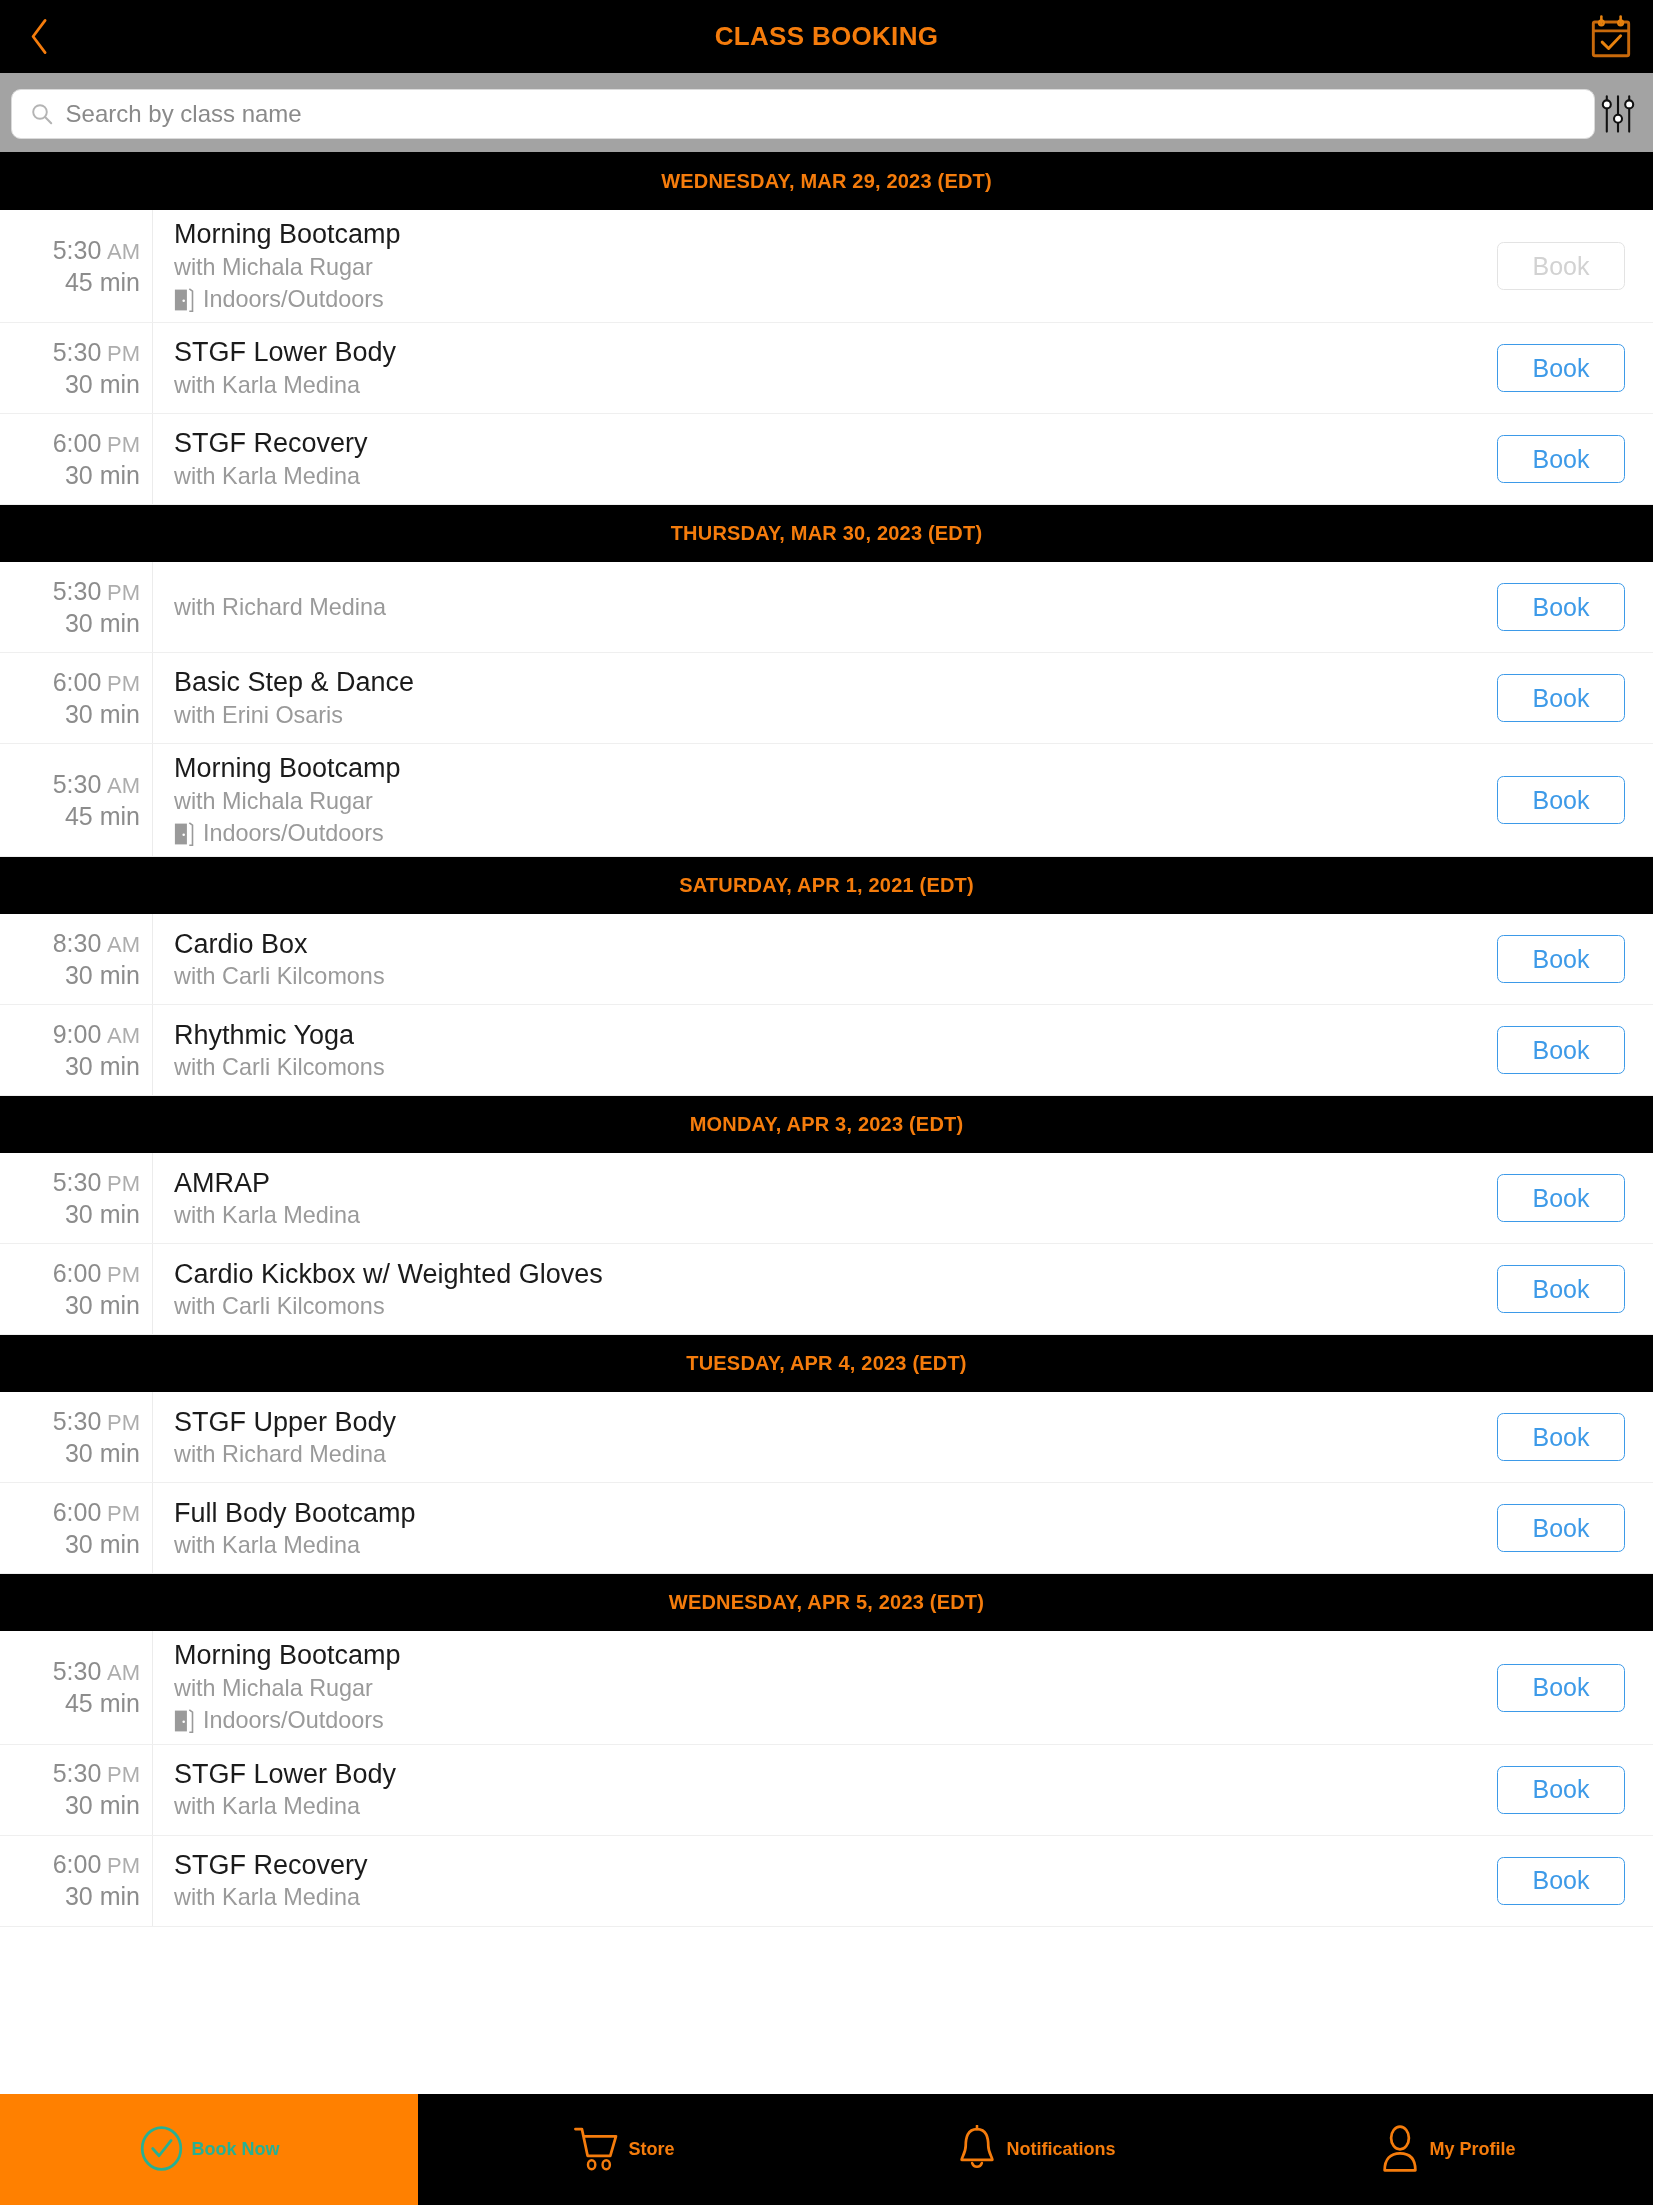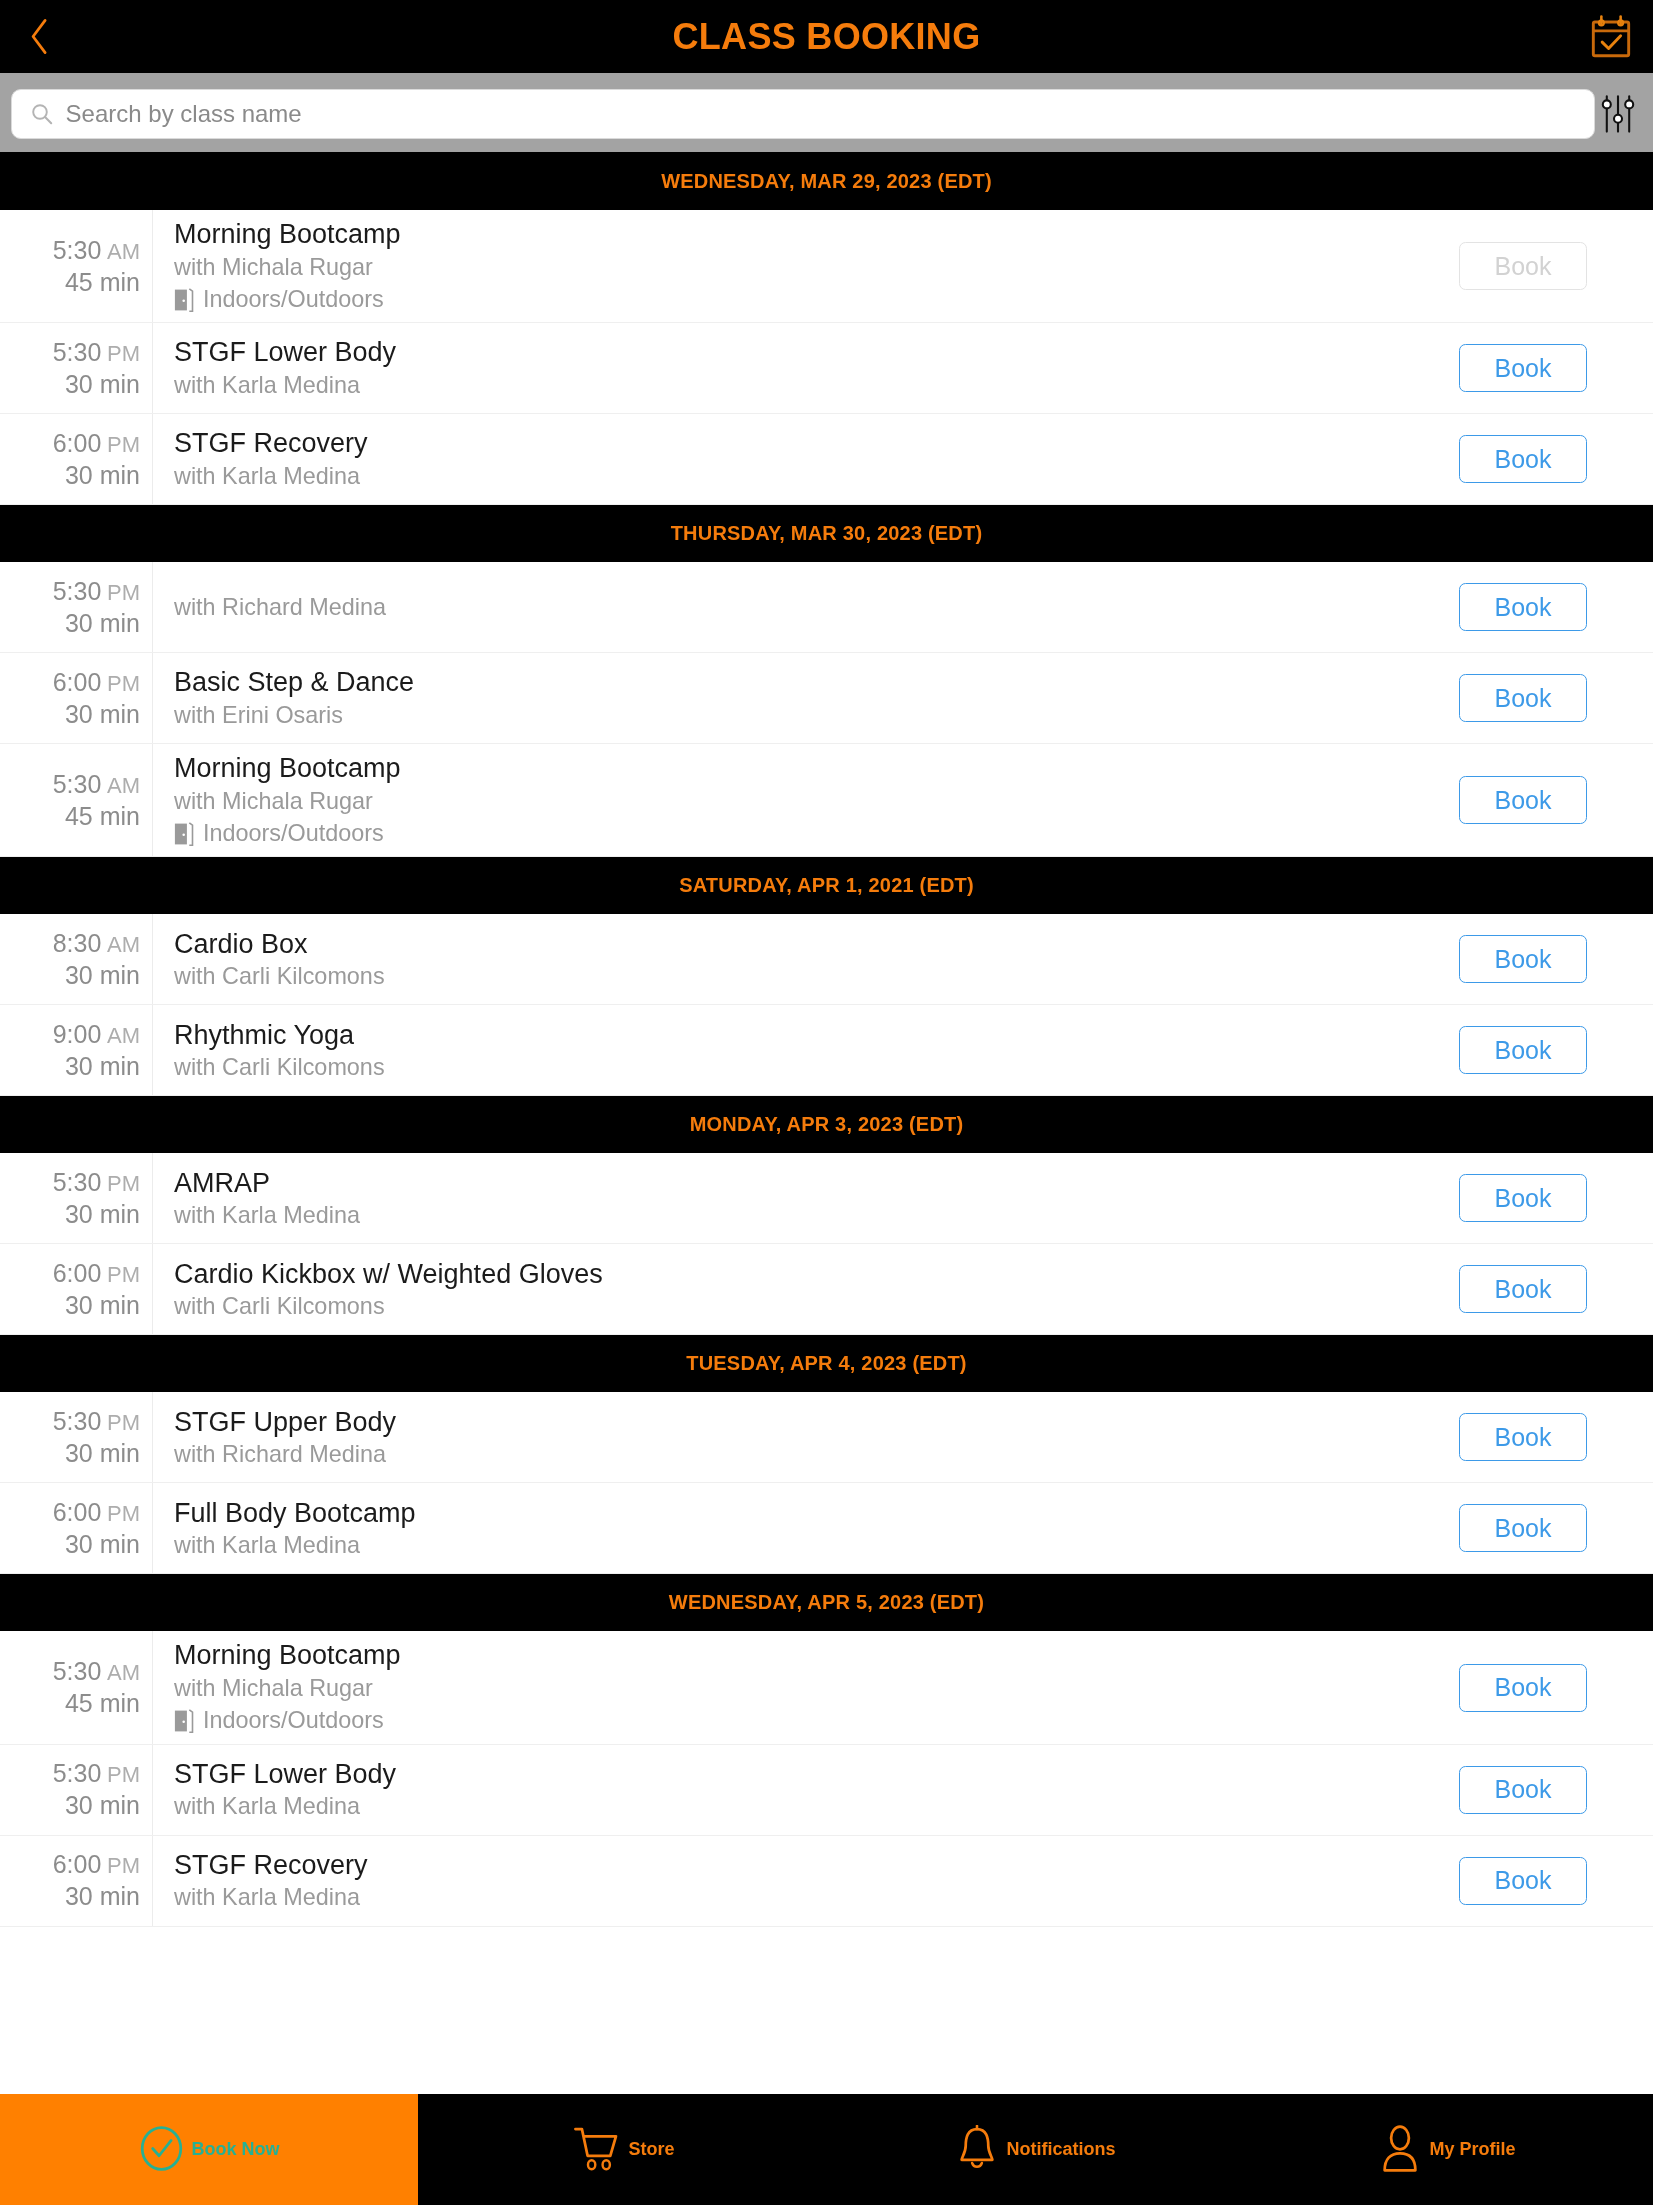--- a/index.html
+++ b/index.html
@@ -35,21 +35,21 @@
     display: flex;
     align-items: center;
     justify-content: center;
     cursor: pointer;
   }
   .back-chevron {
     width: 21px; height: 37px;
   }
   .topbar-title {
     color: #F57C0C;
-    font-size: 36px;
+    font-size: 26px;
     font-weight: bold;
     letter-spacing: 0.3px;
     font-family: "Liberation Sans", sans-serif;
   }
   .cal-btn {
     position: absolute;
     right: 11.3px;
     top: 0;
     height: 73px;
     width: 61px;
@@ -180,22 +180,22 @@
     line-height: 1.25;
     margin-top: 1.6px;
   }
   .door-icon { width: 21px; height: 24px; flex: none; }
 
   .action-col {
     width: 194px;
     flex: none;
     display: flex;
     align-items: center;
-    justify-content: flex-start;
-    padding-right: 1px;
+    justify-content: flex-end;
+    padding-right: 28px;
   }
   .book-btn {
     width: 128px;
     height: 48px;
     border-radius: 6.5px;
     border: 1.6px solid #3d9ae8;
     background: #ffffff;
     color: #3d9ae8;
     font-size: 25px;
     font-family: "Liberation Sans", sans-serif;

